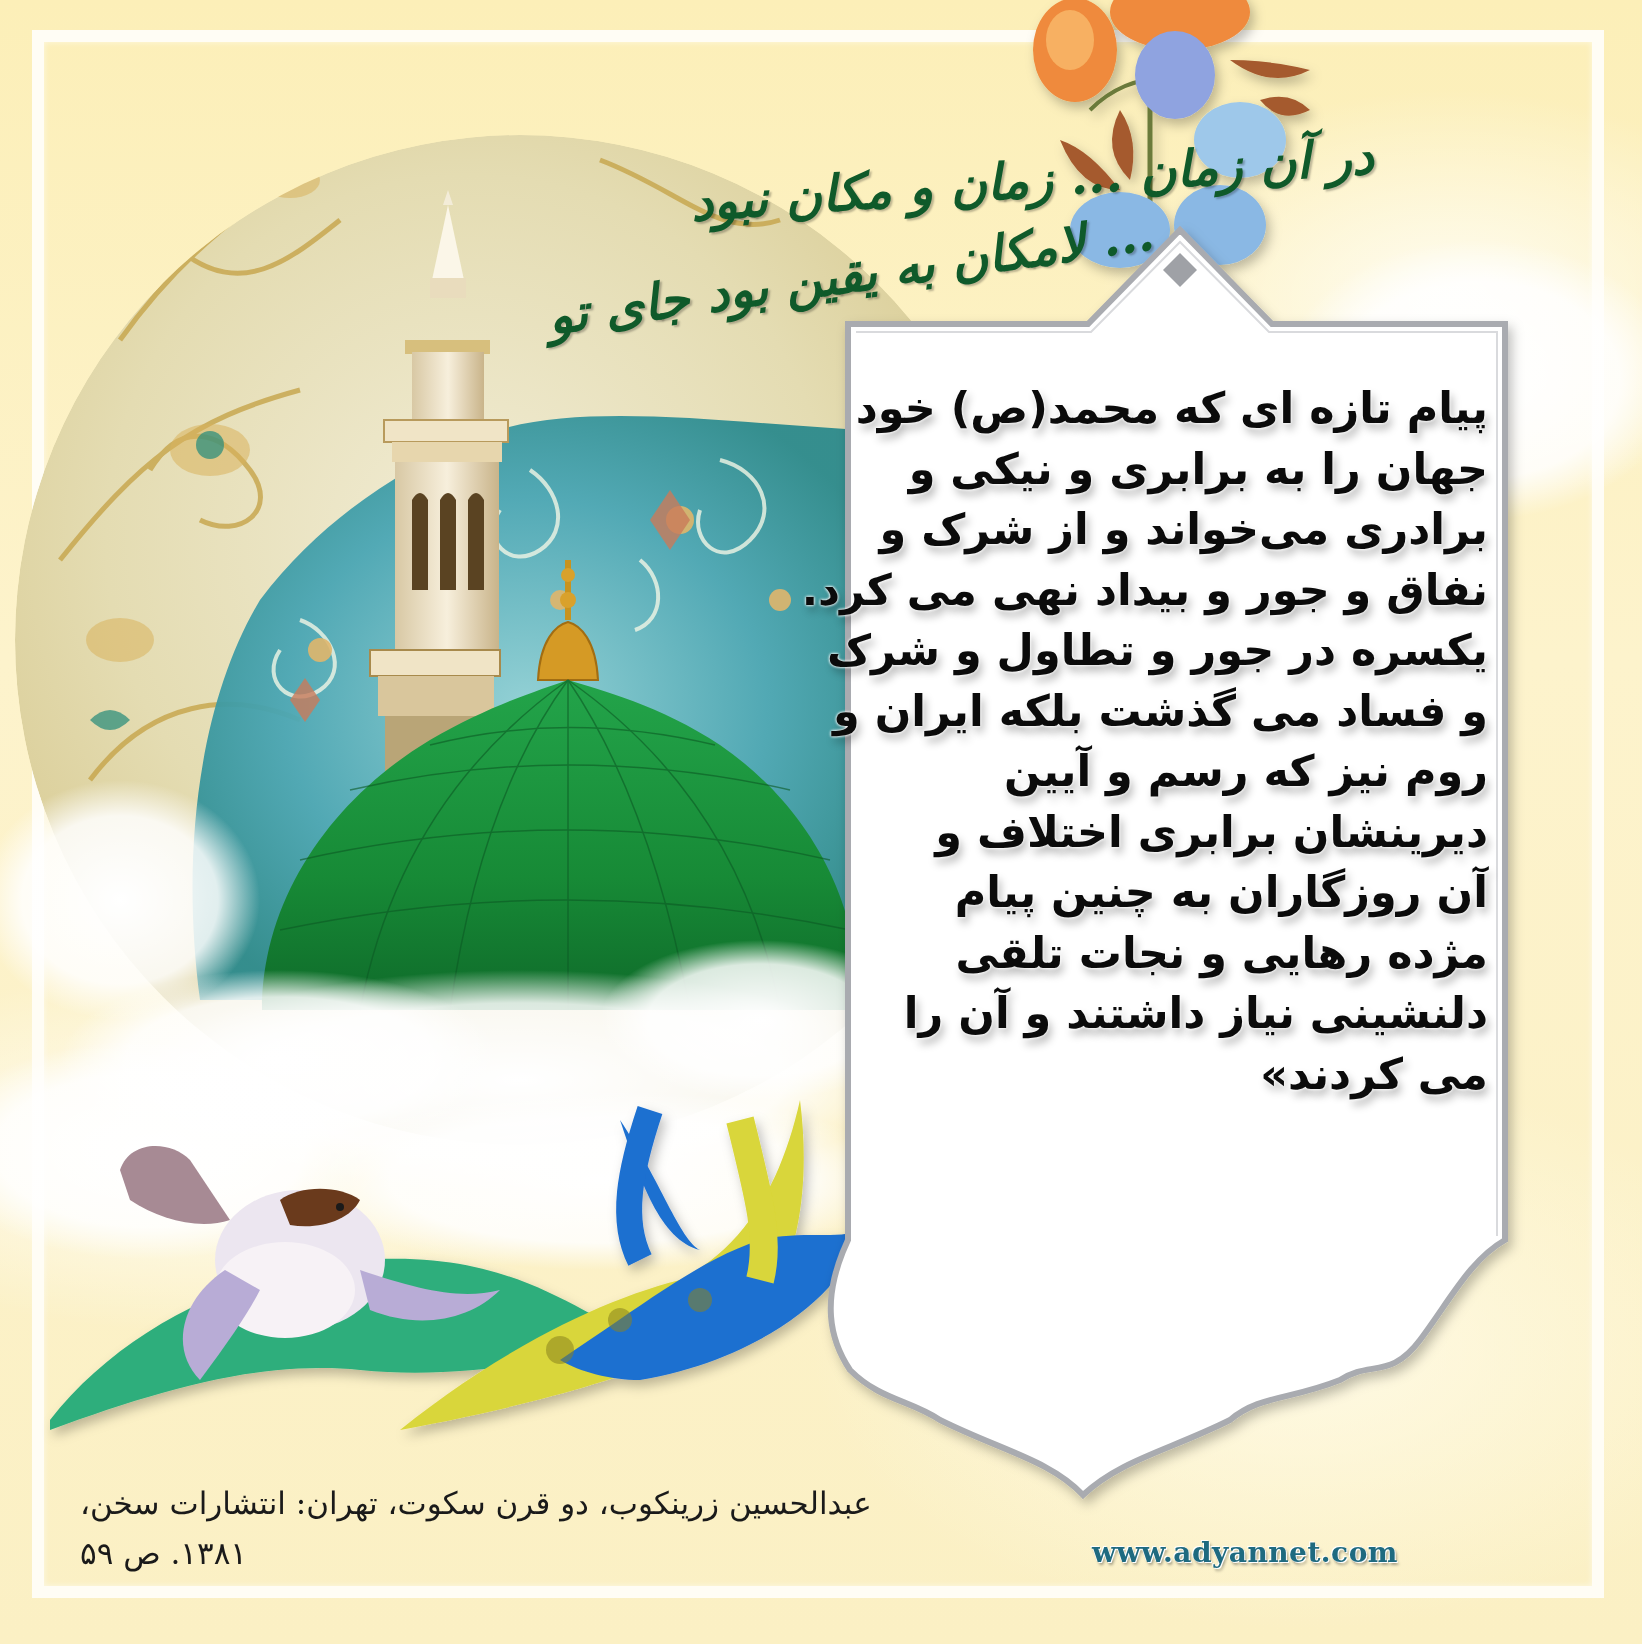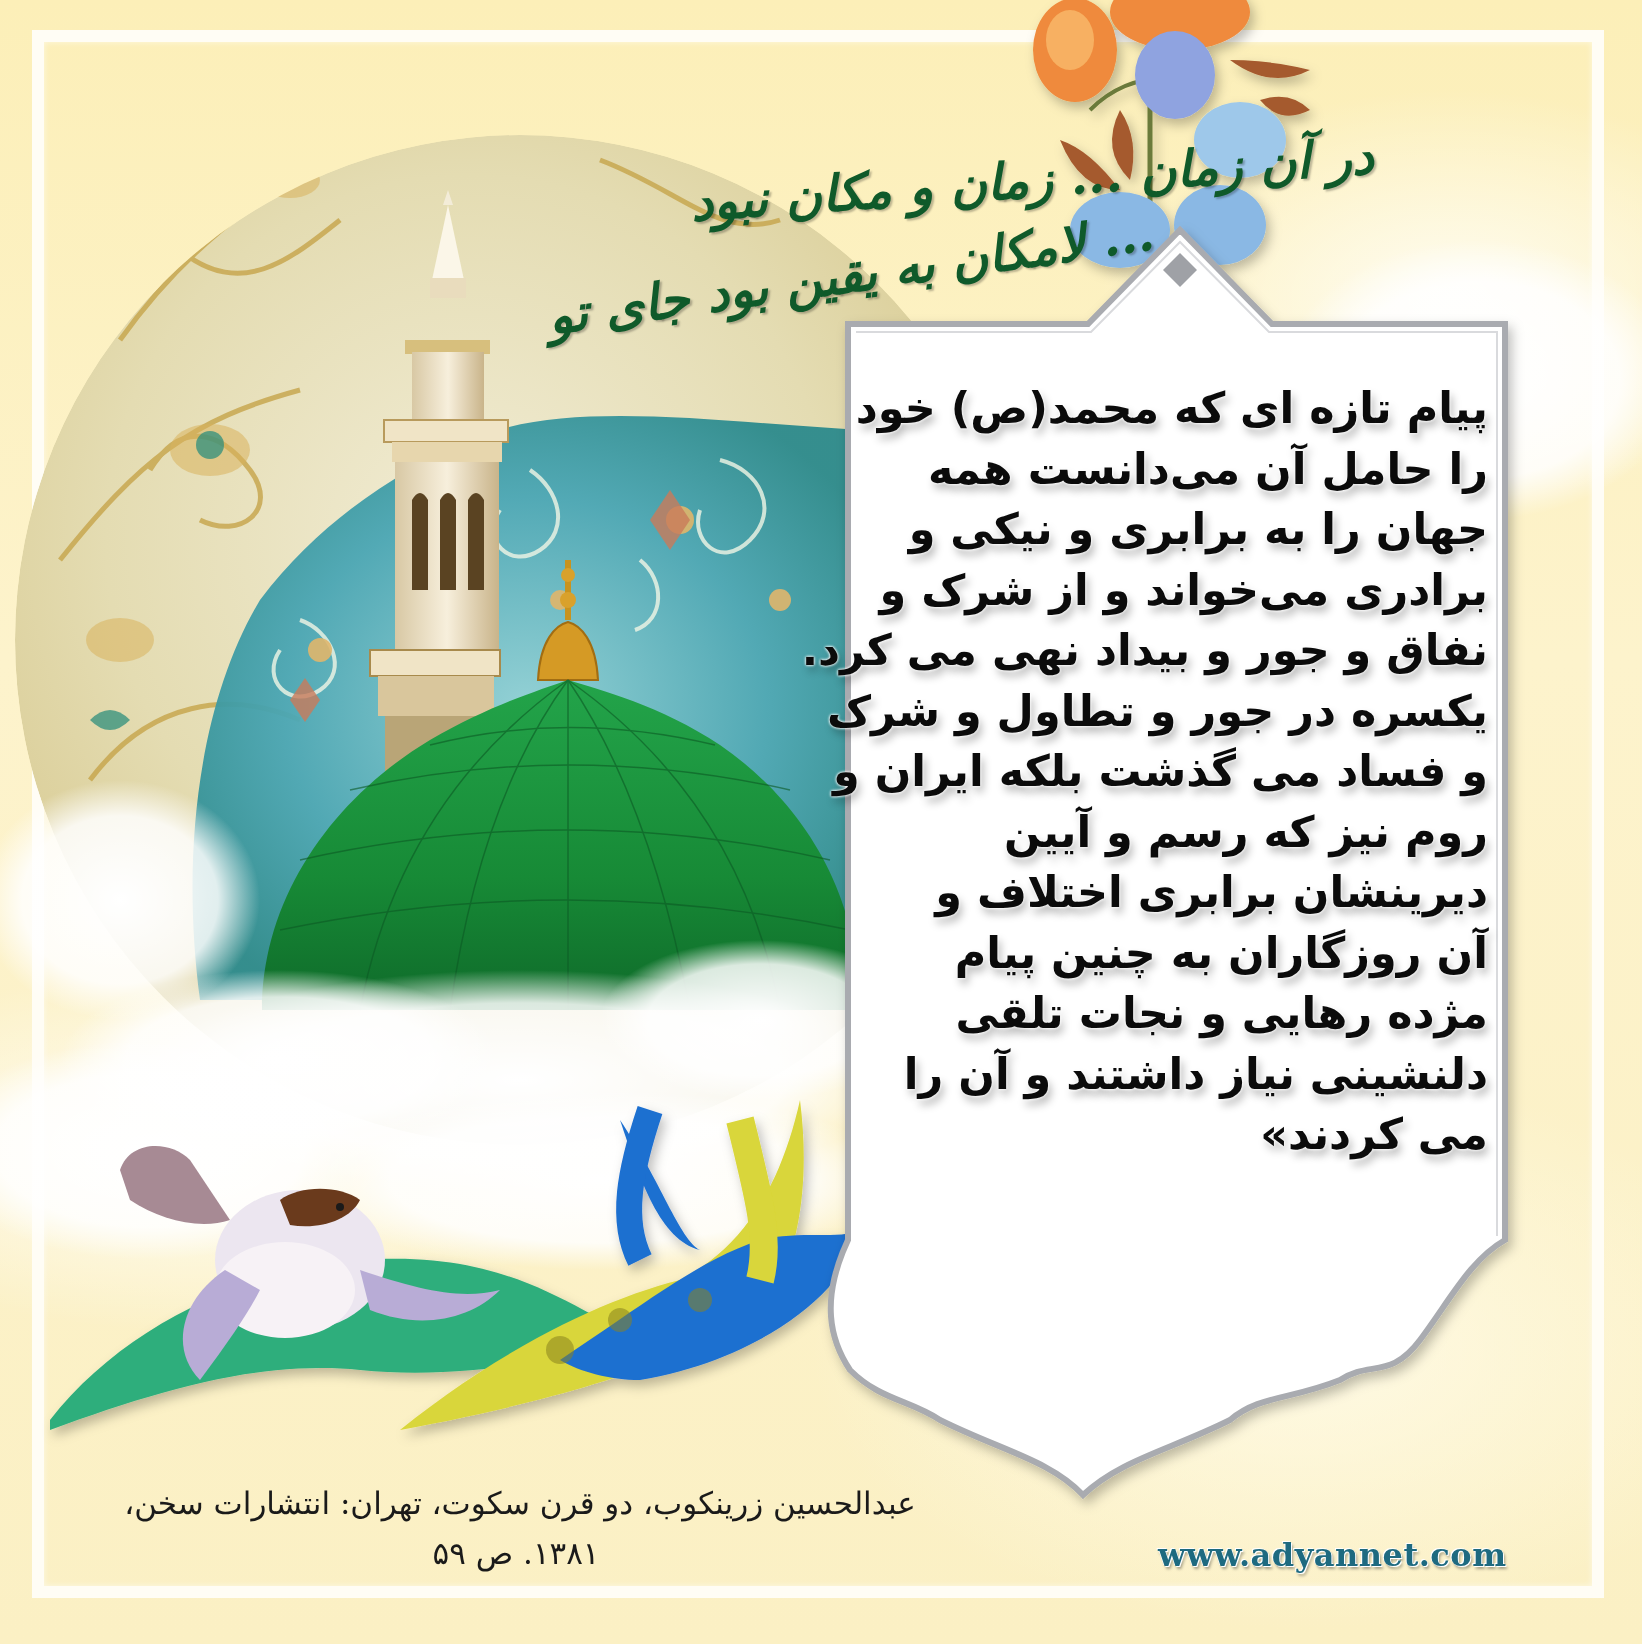--- a/index.html
+++ b/index.html
@@ -34,29 +34,29 @@
     position: absolute; left: 868px; top: 378px; width: 620px;
     direction: rtl; text-align: right;
     font-family: "DejaVu Sans", sans-serif; font-weight: bold;
     font-size: 43px; line-height: 60.5px; color: #0b0b0b;
     text-shadow: 0 0 3px #fff, 0 0 3px #fff, 3px 6px 8px rgba(0,0,0,0.28);
   }
   .quote span { display: block; white-space: nowrap; }
 
   .citation {
     position: absolute; left: 80px; top: 1478px; width: 880px;
-    direction: rtl; text-align: center;
+    direction: rtl; text-align: left;
     font-family: "DejaVu Serif", serif; font-size: 31px; line-height: 50px; color: #1a1a1a;
   }
   .citation span { display: block; }
   .citation .c2 { margin-right: 8px; }
 
   .website {
-    position: absolute; left: 1158px; top: 1536px;
-    font-family: "DejaVu Serif", serif; font-weight: bold; font-size: 32px;
+    position: absolute; left: 1092px; top: 1536px;
+    font-family: "DejaVu Serif", serif; font-weight: bold; font-size: 28px;
     color: #1e6a80; letter-spacing: 0.5px;
     text-shadow: 1px 1px 0 #fff, -1px -1px 0 #fff, 2px 3px 3px rgba(0,0,0,0.35);
   }
 </style>
 </head>
 <body>
 
 <div class="bg"></div>
 <div class="frame"></div>
 
@@ -249,21 +249,20 @@
     <path d="M856 332 L1091 332 L1180 242 L1269 332 L1497 332 L1497 1236" fill="none" stroke="#d9dadd" stroke-width="2"></path>
     <rect x="1168" y="258" width="24" height="24" transform="rotate(45 1180 270)" fill="#9fa1a6"></rect>
   </g>
 </svg>
 
 <div class="poem-line poem-1">در آن زمان ... زمان و مکان نبود</div>
 <div class="poem-line poem-2">... لامکان به یقین بود جای تو</div>
 
 <div class="quote">
   <span>پیام تازه ای که محمد(ص) خود</span>
-  <span>را حامل آن می‌دانست همه</span>
   <span>جهان را به برابری و نیکی و</span>
   <span>برادری می‌خواند و از شرک و</span>
   <span>نفاق و جور و بیداد نهی می کرد.</span>
   <span>یکسره در جور و تطاول و شرک</span>
   <span>و فساد می گذشت بلکه ایران و</span>
   <span>روم نیز که رسم و آیین</span>
   <span>دیرینشان برابری اختلاف و</span>
   <span>آن روزگاران به چنین پیام</span>
   <span>مژده رهایی و نجات تلقی</span>
   <span>دلنشینی نیاز داشتند و آن را</span>

